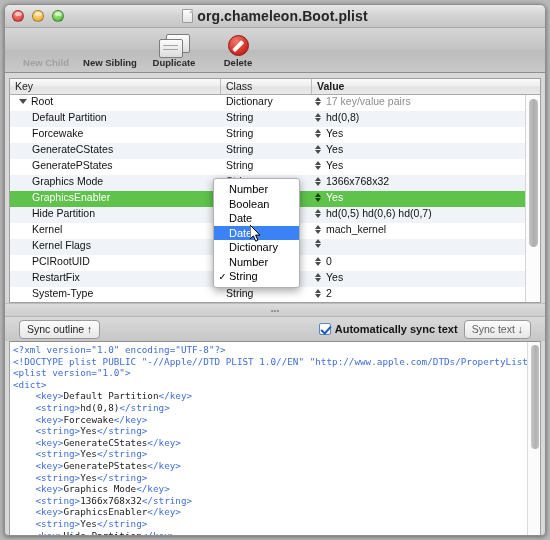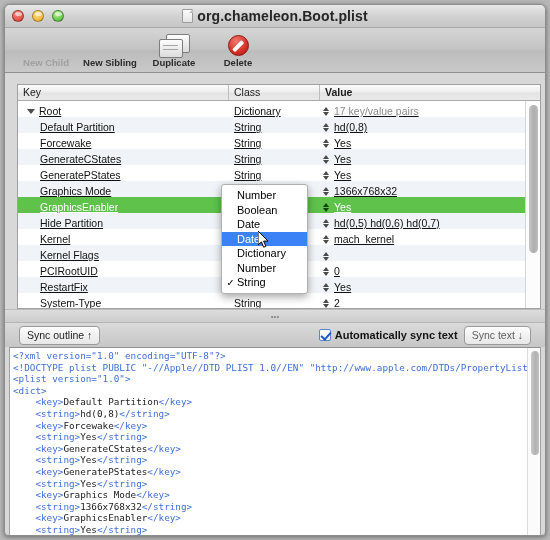--- a/index.html
+++ b/index.html
@@ -152,23 +152,23 @@
     content: ""; position: absolute;
     left: 50%; top: 50%;
     width: 13px; height: 3.5px;
     background: #fff;
     transform: translate(-50%,-50%) rotate(-45deg);
     border-radius: 1px;
   }
 
   
   .outline-wrap {
-    margin: 10px 0 0 0;
+    margin: 4px 0 0 0;
     background: #d8d8d8;
-    padding: 1px 4px 0 12px;
+    padding: 1px 4px 0 4px;
     box-sizing: border-box;
   }
   .outline {
     position: relative;
     background: #fff;
     border: 1px solid #a0a0a0;
     height: 225px;
     box-sizing: border-box;
     overflow: hidden;
   }
@@ -193,23 +193,22 @@
   .ch.v { flex: 1; border-right: none; font-weight: bold; }
 
   .rows {
     position: relative;
   }
   .row {
     display: flex;
     height: 16px;
     font-size: 10.5px;
     color: #111;
-    align-items: flex-end;
-    box-sizing: border-box;
-    text-decoration: underline;
+    align-items: flex-start;
+    box-sizing: border-box;
   }
   .row.alt { background: #f0f3f7; }
   .row.sel { background: #5ec24b; color: #fff; }
   .cell-key   { width: 211px; box-sizing: border-box; white-space: nowrap; overflow: hidden; display: flex; align-items: center; }
   .cell-class { width: 91px;  box-sizing: border-box; white-space: nowrap; overflow: hidden; padding-left: 5px; }
   .cell-val   { flex: 1; box-sizing: border-box; white-space: nowrap; overflow: hidden; display: flex; align-items: center; }
 
   .disclosure {
     width: 0; height: 0; margin-left: 9px; margin-right: 4px;
     border-left: 4.5px solid transparent;

